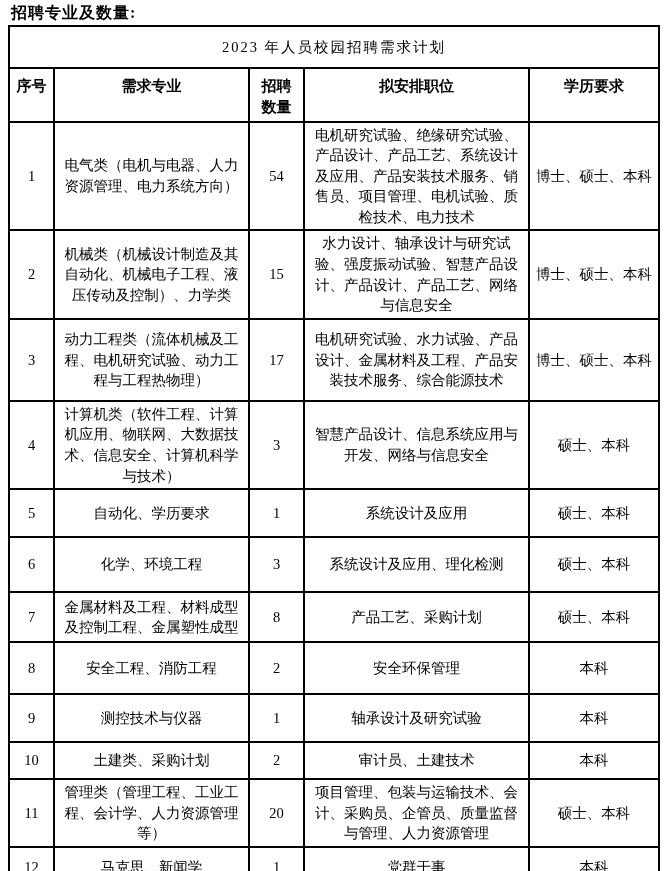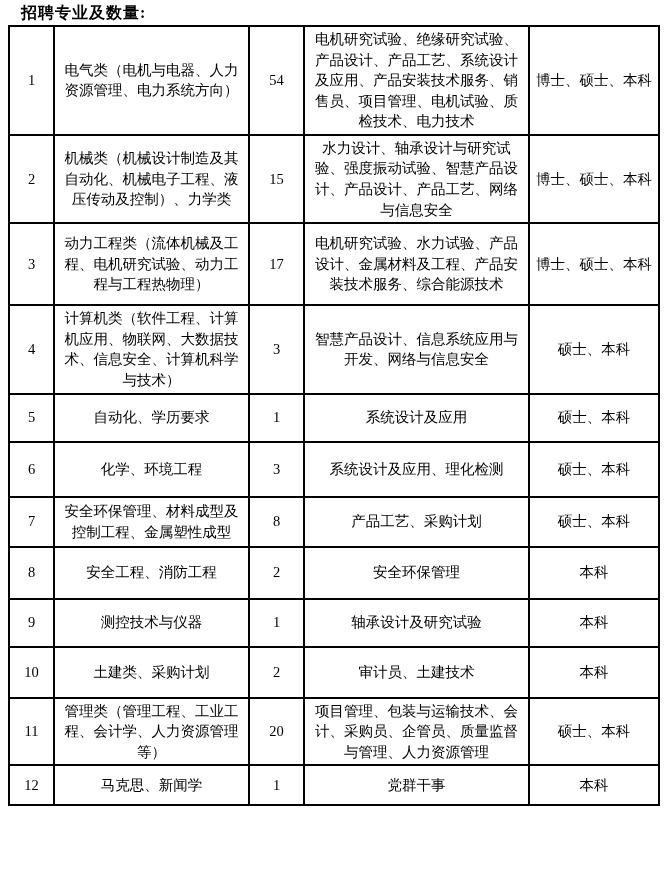--- a/index.html
+++ b/index.html
@@ -14,21 +14,21 @@
   }
   .page {
     width: 666px;
     height: 871px;
     position: relative;
   }
   .intro-label {
     font-weight: bold;
     font-size: 16px;
     line-height: 20px;
-    padding: 3px 0 2px 21px;
+    padding: 3px 0 2px 11px;
     letter-spacing: 1px;
   }
   table.recruit {
     border-collapse: collapse;
     margin-left: 8px;
     width: 650px;
     table-layout: fixed;
   }
   table.recruit td, table.recruit th {
     border: 2px solid #000000;
@@ -67,21 +67,31 @@
   <table class="recruit">
     <colgroup>
       <col style="width:45px">
       <col style="width:195px">
       <col style="width:55px">
       <col style="width:225px">
       <col style="width:130px">
     </colgroup>
 
     <tbody>
+        <tr>
+      <td class="title-cell" colspan="5">2023 年人员校园招聘需求计划</td>
+    </tr>
 
+    <tr class="head-row">
+      <th>序号</th>
+      <th>需求专业</th>
+      <th>招聘数量</th>
+      <th>拟安排职位</th>
+      <th>学历要求</th>
+    </tr>
 
     <tr style="height:100px">
       <td class="cell-no">1</td>
       <td class="cell-major">电气类（电机与电器、人力资源管理、电力系统方向）</td>
       <td class="cell-count">54</td>
       <td class="cell-positions">电机研究试验、绝缘研究试验、产品设计、产品工艺、系统设计及应用、产品安装技术服务、销售员、项目管理、电机试验、质检技术、电力技术</td>
       <td class="cell-education">博士、硕士、本科</td>
     </tr>
 
     <tr style="height:84px">
@@ -119,21 +129,21 @@
     <tr style="height:55px">
       <td class="cell-no">6</td>
       <td class="cell-major">化学、环境工程</td>
       <td class="cell-count">3</td>
       <td class="cell-positions">系统设计及应用、理化检测</td>
       <td class="cell-education">硕士、本科</td>
     </tr>
 
     <tr style="height:50px">
       <td class="cell-no">7</td>
-      <td class="cell-major">安全环保管理、材料成型及控制工程、金属塑性成型</td>
+      <td class="cell-major">金属材料及工程、材料成型及控制工程、金属塑性成型</td>
       <td class="cell-count">8</td>
       <td class="cell-positions">产品工艺、采购计划</td>
       <td class="cell-education">硕士、本科</td>
     </tr>
 
     <tr style="height:52px">
       <td class="cell-no">8</td>
       <td class="cell-major">安全工程、消防工程</td>
       <td class="cell-count">2</td>
       <td class="cell-positions">安全环保管理</td>
@@ -141,21 +151,21 @@
     </tr>
 
     <tr style="height:48px">
       <td class="cell-no">9</td>
       <td class="cell-major">测控技术与仪器</td>
       <td class="cell-count">1</td>
       <td class="cell-positions">轴承设计及研究试验</td>
       <td class="cell-education">本科</td>
     </tr>
 
-    <tr style="height:51px">
+    <tr style="height:37px">
       <td class="cell-no">10</td>
       <td class="cell-major">土建类、采购计划</td>
       <td class="cell-count">2</td>
       <td class="cell-positions">审计员、土建技术</td>
       <td class="cell-education">本科</td>
     </tr>
 
     <tr style="height:57px">
       <td class="cell-no">11</td>
       <td class="cell-major">管理类（管理工程、工业工程、会计学、人力资源管理等）</td>

